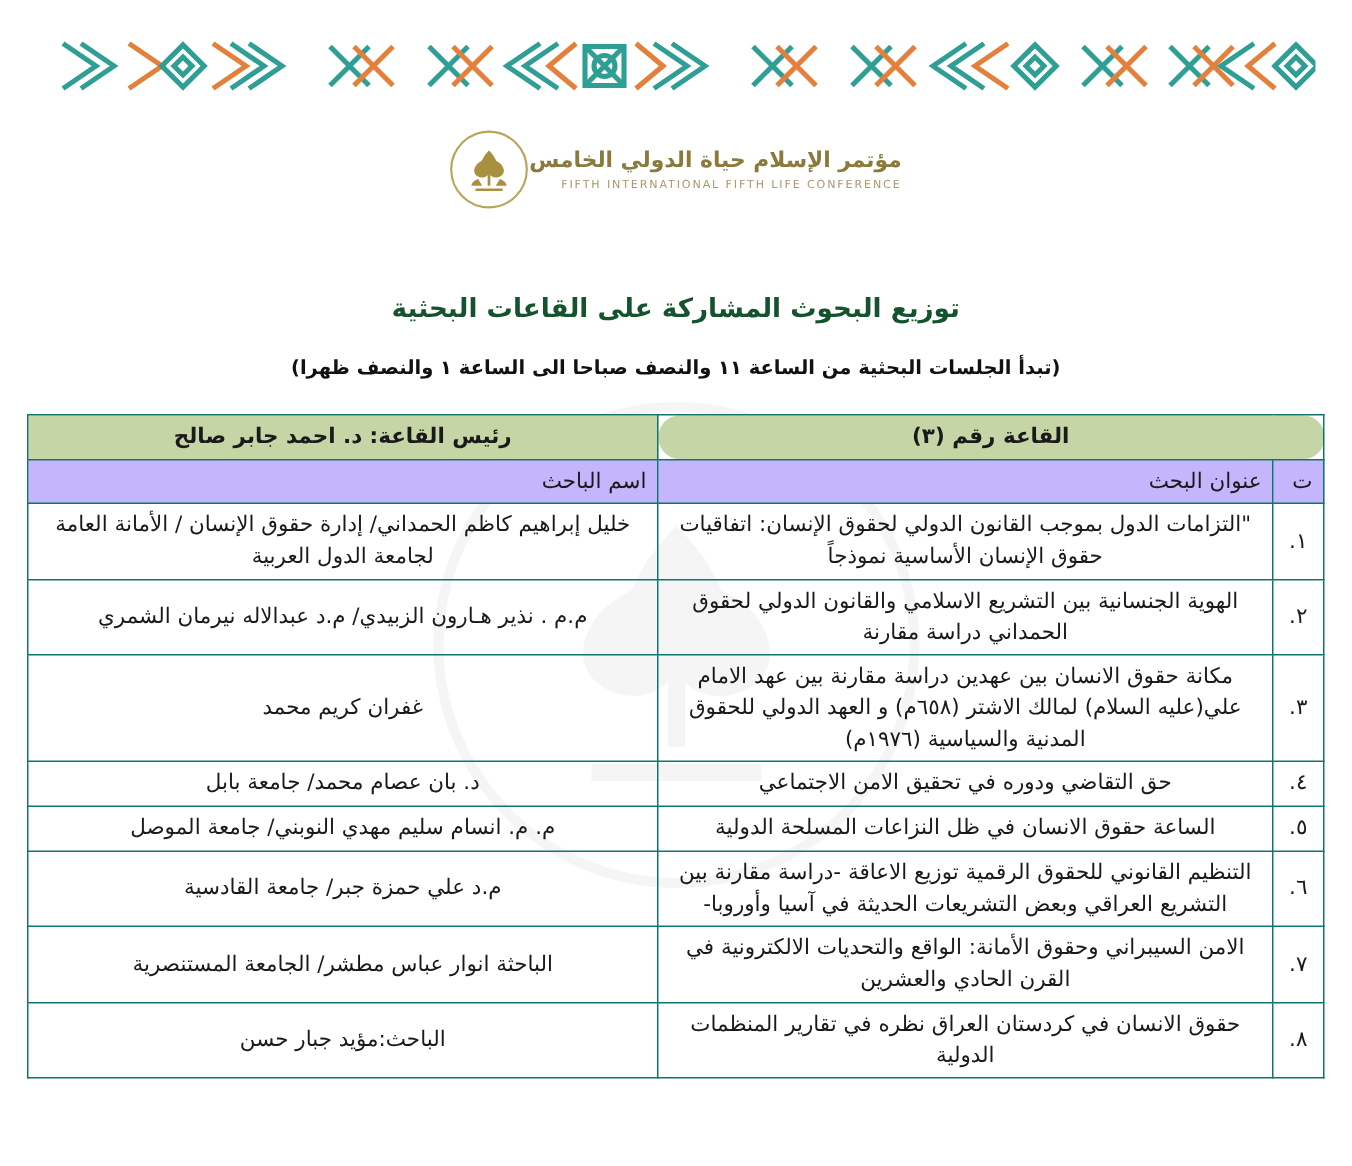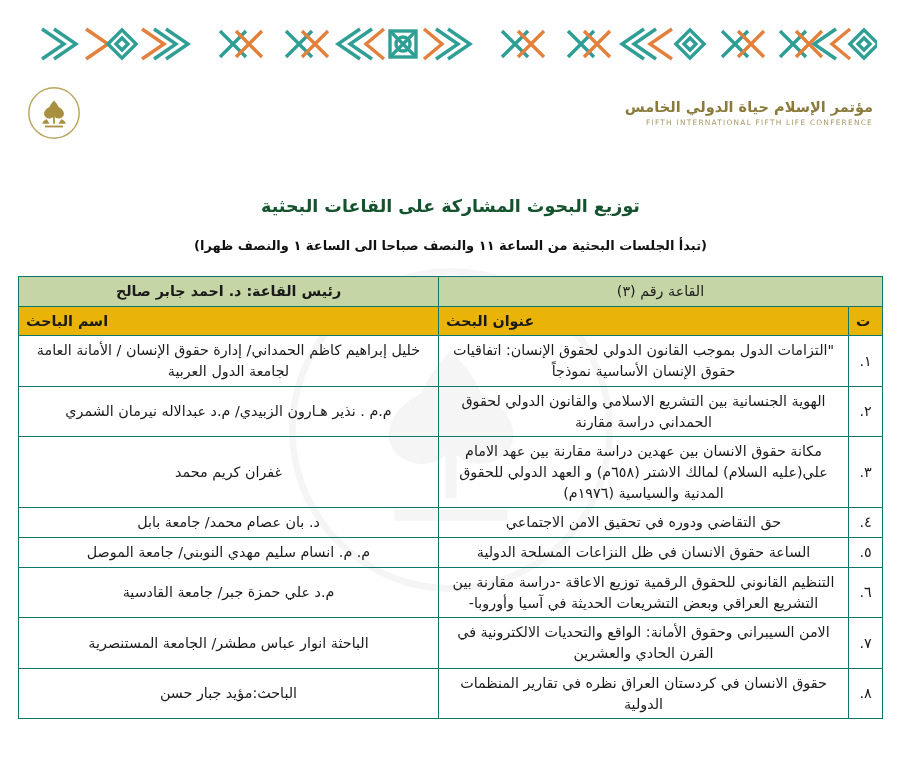--- a/index.html
+++ b/index.html
@@ -35,21 +35,21 @@
   }
 
   
   .logo-row {
     position: absolute;
     top: 86px;
     left: 0;
     right: 28px;
     display: flex;
     align-items: center;
-    justify-content: space-between;
+    justify-content: center;
     flex-direction: row-reverse;
     margin-left: 27px;
   }
   .logo-mark {
     width: 54px;
     height: 54px;
     flex: 0 0 auto;
   }
   .logo-text {
     text-align: right;
@@ -120,39 +120,40 @@
   table.schedule td {
     border: 1px solid #0f766e;
     padding: 4px 7px;
     font-size: 14.3px;
     line-height: 1.45;
     vertical-align: middle;
   }
   .hall-head {
     background: #c5d5a5;
     text-align: center;
-    font-weight: 400;
+    font-weight: 700;
     font-size: 15.5px;
     padding: 7px 6px;
+    border-radius: 14px;
   }
   .chair-head {
     background: #c5d5a5;
     text-align: center;
     font-weight: 700;
     font-size: 15.5px;
     padding: 7px 6px;
   }
   .col-idx   { width: 34px;  text-align: center; }
   .col-title { width: 410px; text-align: center; }
   .col-name  { text-align: center; }
   .sub-head td {
-    text-align: left;
-    font-weight: 700;
+    text-align: right;
+    font-weight: 400;
     font-size: 14.3px;
-    background: #eab308;
+    background: #c4b5fd;
   }
   td.idx {
     text-align: center;
     font-size: 14px;
   }
   td.title {
     text-align: center;
   }
   td.name {
     text-align: center;

